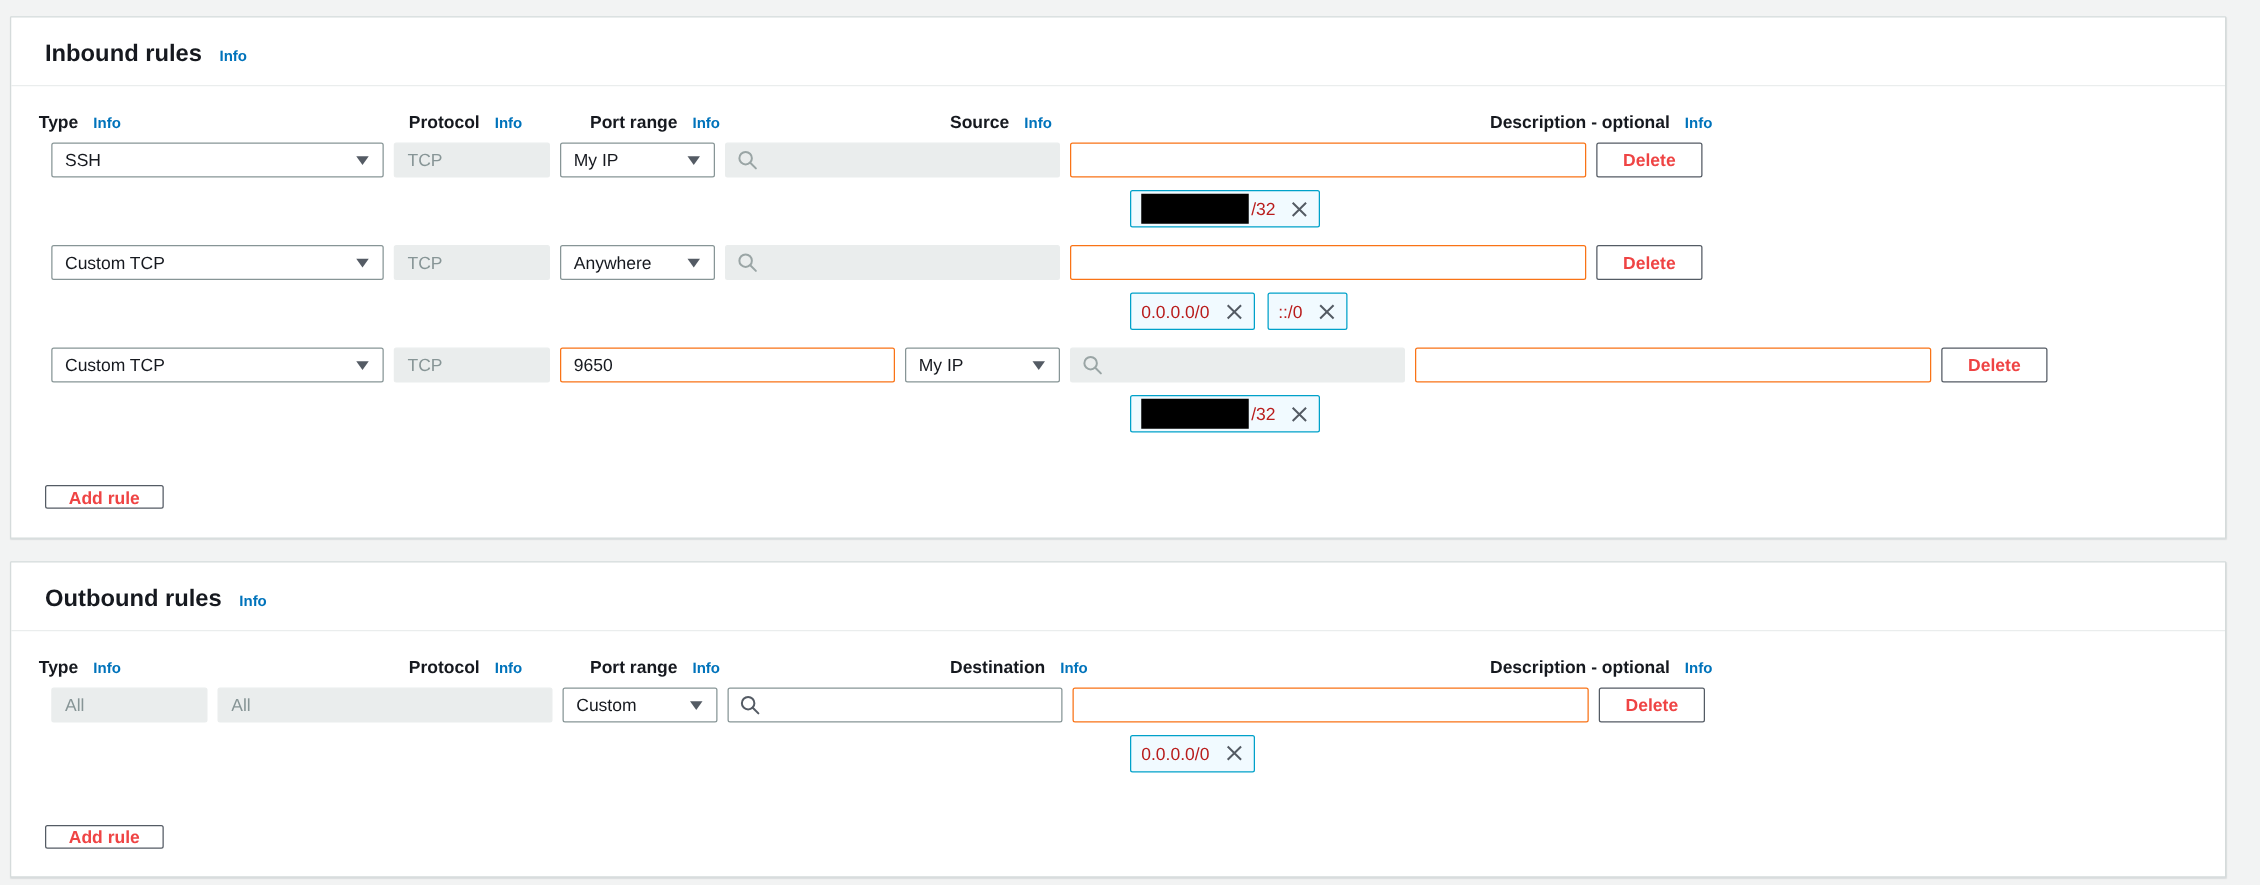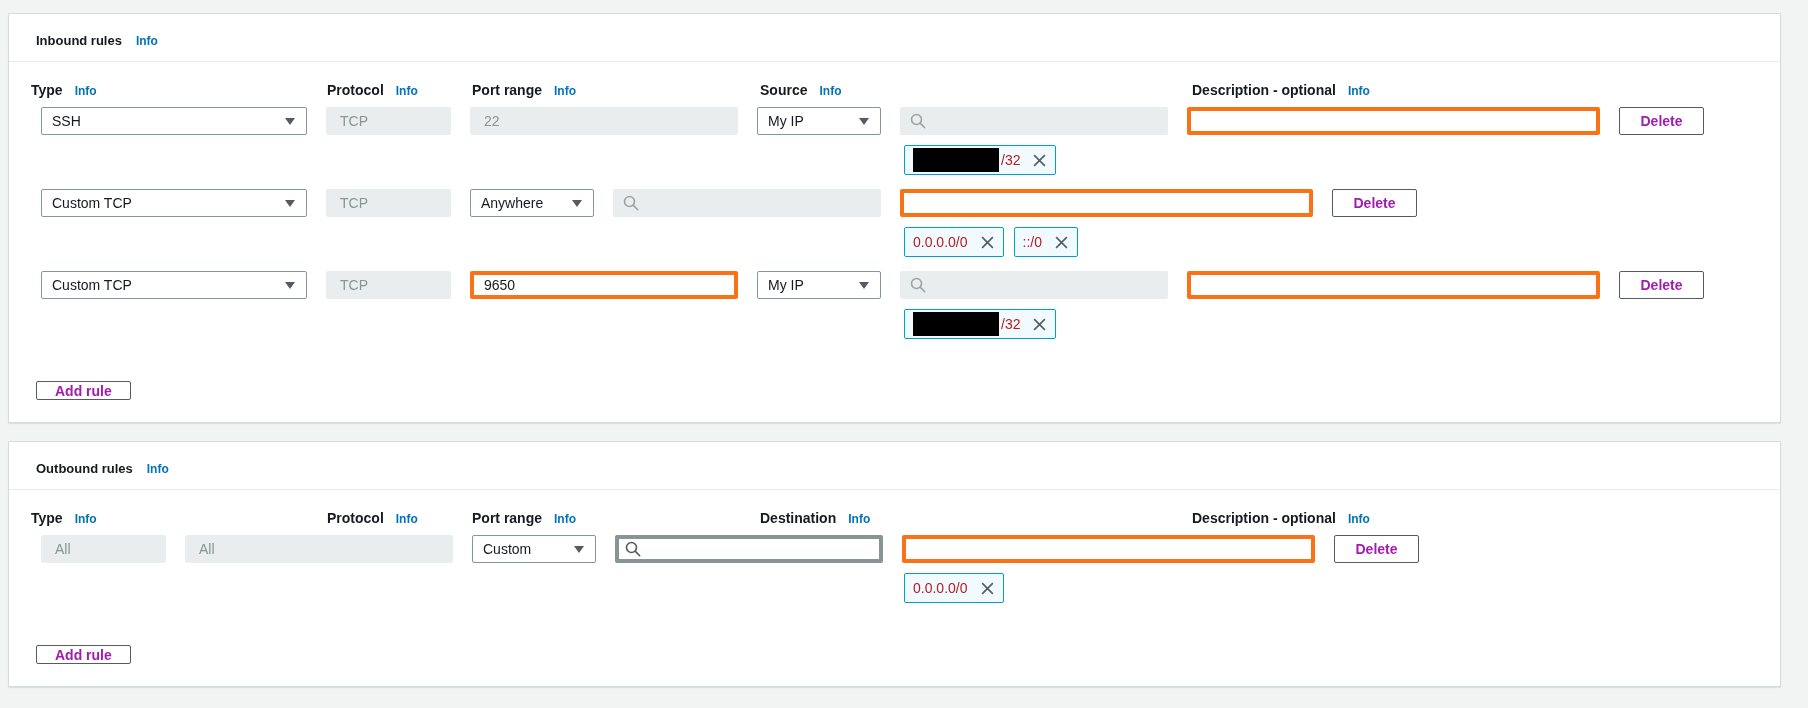--- a/index.html
+++ b/index.html
@@ -6,21 +6,21 @@
   html,body { margin:0; padding:0; background:#f2f3f3; }
   body { font-family:"Liberation Sans","DejaVu Sans",sans-serif; color:#16191f; }
   .page { width:1808px; height:708px; background:#f2f3f3; padding:13px 0 0 8px; overflow:hidden; position:relative; }
 
   .panel { width:1773px; background:#ffffff; border:1px solid #d5dbdb; border-radius:1px;
            box-shadow:0 1px 1px rgba(0,28,36,0.10); }
   .panel + .panel { margin-top:18px; }
 
   .panel-header { display:flex; align-items:baseline; gap:14px; padding:19px 20px 13px 27px;
                   border-bottom:1px solid #eaeded; }
-  .panel-title { margin:0; font-size:13px; font-weight:700; color:#16191f; }
+  .panel-title { margin:0; font-size:19px; font-weight:700; color:#16191f; }
   .info-link { color:#0073bb; font-size:12px; font-weight:700; cursor:pointer; text-decoration:none; }
 
   .panel-body { padding-bottom:22px; }
 
   .labels-row { display:flex; gap:20px; margin:20px 0 9px 22px; }
   .col-head { display:flex; align-items:flex-end; gap:12px; }
   .col-label { font-size:14px; font-weight:700; color:#16191f; white-space:nowrap; }
 
   .w-type   { width:266px; }
   .w-proto  { width:125px; }
@@ -28,48 +28,48 @@
   .w-src    { width:124px; }
   .w-search { width:268px; }
   .w-desc   { width:413px; }
   .w-del    { width:85px;  }
   .lw-type  { width:276px; }
   .lw-port  { width:268px; }
   .lw-src   { width:412px; }
   .lw-desc  { width:433px; }
 
   .rule { margin-bottom:14px; }
-  .rule-row { display:flex; gap:19px; margin-left:32px; align-items:flex-start; }
+  .rule-row { display:flex; gap:8px; margin-left:32px; align-items:flex-start; }
 
   .sel { height:28px; background:#fff; border:1px solid #879596; border-radius:2px;
          display:flex; align-items:center; padding:0 30px 0 10px; position:relative;
          font-size:14px; color:#16191f; cursor:pointer; }
   .caret { position:absolute; right:11px; top:50%; margin-top:-3px; width:0; height:0;
            border-left:5px solid transparent; border-right:5px solid transparent;
            border-top:7px solid #545b64; }
 
-  .inp { height:28px; border:4px solid #f97316; border-radius:2px; padding:1px 10px;
+  .inp { height:28px; border:1px solid #f97316; border-radius:2px; padding:1px 10px;
          font-size:14px; font-family:inherit; color:#16191f; background:#fff; }
   .inp:disabled, .inp.disabled { background:#eaeded; border-color:#eaeded; color:#879596; }
 
   .search-box { position:relative; }
   .search-box .inp { width:100%; padding-left:34px; }
   .search-box .inp.enabled { border-color:#879596; }
   .search-icon { position:absolute; left:10px; top:6px; line-height:0; color:#545b64; }
   .search-icon.dim { color:#9aa5a5; }
 
   .token-row { display:flex; gap:10px; margin:10px 0 0 895px; }
   .token { display:inline-flex; align-items:center; height:30px; background:#f1faff;
            border:1px solid #00a1c9; border-radius:2px; padding:0 8px; font-size:14px; color:#b91c1c; }
   .token .redacted { width:86px; height:24px; background:#000; display:inline-block; margin-right:2px; }
   .token .txt { margin-right:12px; white-space:nowrap; }
   .token-close { display:inline-flex; cursor:pointer; color:#545b64; line-height:0; }
 
   .btn { height:28px; background:#fff; border:1px solid #545b64; border-radius:2px;
-         color:#a21caf; font-weight:700; font-size:14px; font-family:inherit;
+         color:#ef4444; font-weight:700; font-size:14px; font-family:inherit;
          cursor:pointer; padding:0 18px; }
   .btn.w-del { padding:0; }
   .add-rule { margin:28px 0 0 27px; height:19px; }
 </style>
 </head>
 <body>
 
 <div class="page">
 
   <section class="panel">
@@ -98,21 +98,20 @@
             <span class="col-label">Description - optional</span>
             <span class="info-link">Info</span>
           </div>
         </div><div class="rule">
           <div class="rule-row">
             <div class="sel w-type">
               <span>SSH</span>
               <span class="caret"></span>
             </div>
             <input class="inp w-proto disabled" disabled="" value="TCP" style="">
-            <input class="inp w-port disabled" disabled="" value="22" style="">
             <div class="sel w-src">
               <span>My IP</span>
               <span class="caret"></span>
             </div>
             <div class="search-box w-search"><span class="search-icon dim"><svg width="16" height="16" viewBox="0 0 16 16" fill="none">
                   <circle cx="6.5" cy="6.5" r="5" stroke="currentColor" stroke-width="1.6"></circle>
                   <path d="M10.4 10.4 L14.7 14.7" stroke="currentColor" stroke-width="1.6" stroke-linecap="round"></path>
                 </svg></span><input class="inp disabled" disabled="" value="" style=""></div>
             <input class="inp w-desc" value="" style="">
             <button class="btn w-del">Delete</button>

